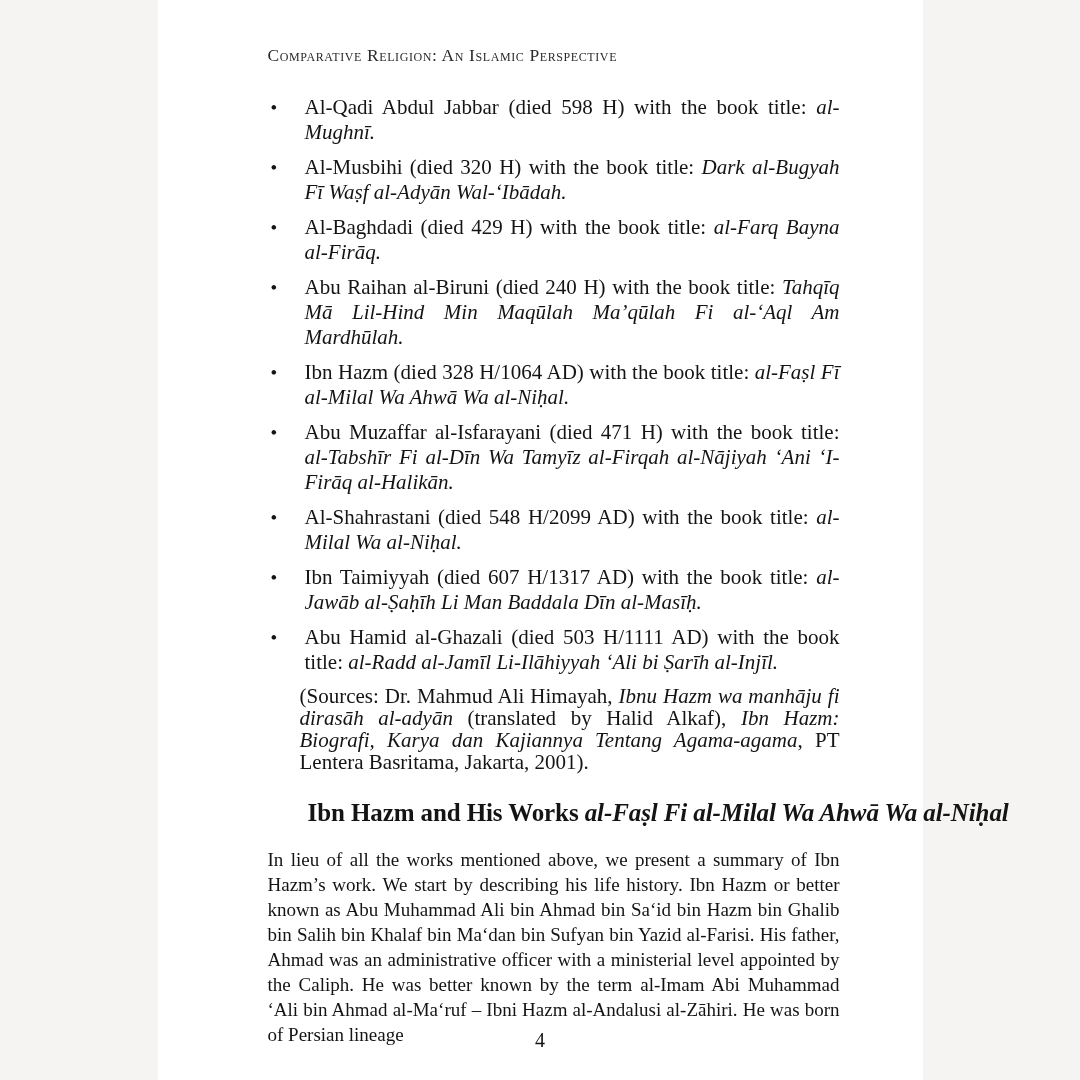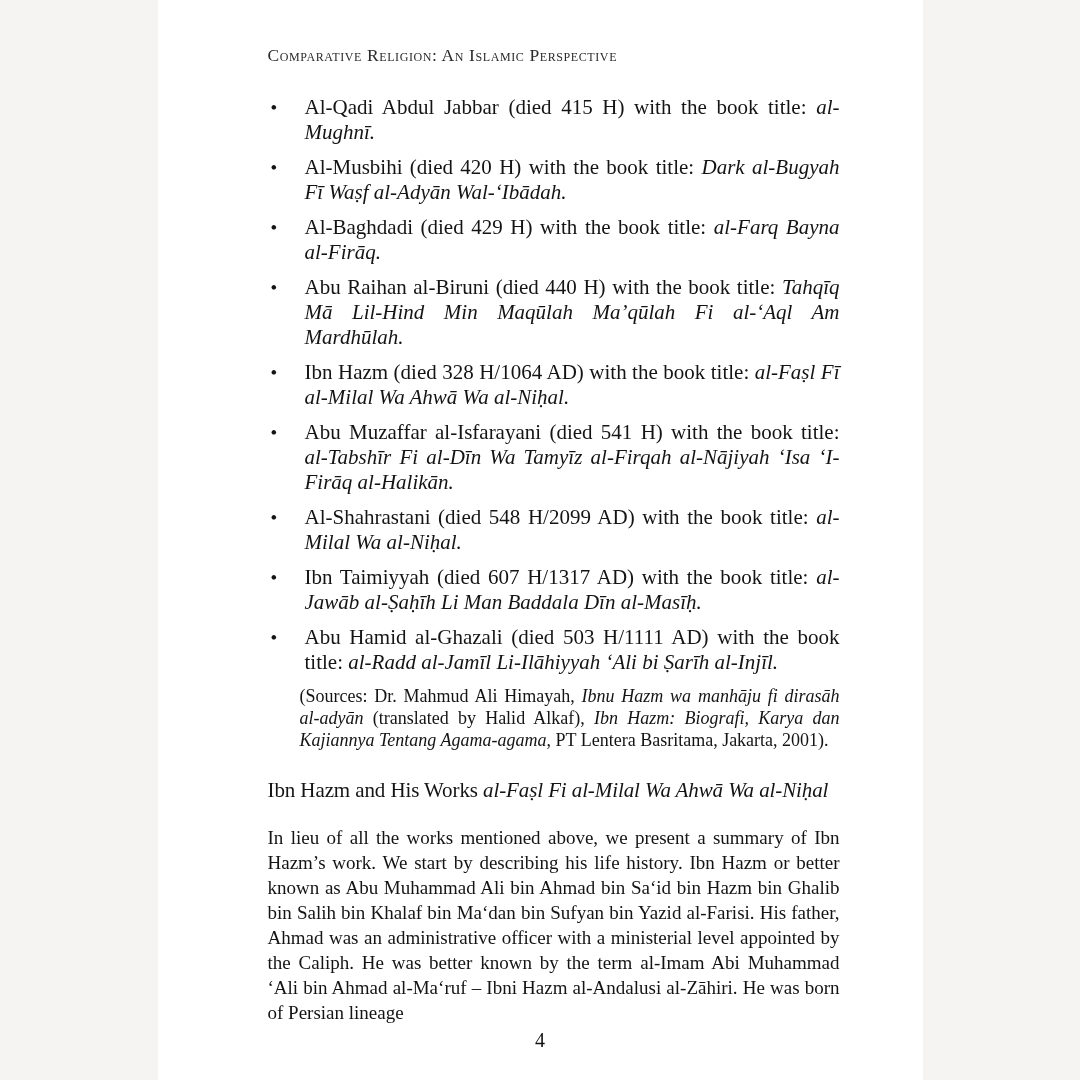--- a/index.html
+++ b/index.html
@@ -44,32 +44,33 @@
   }
   .bullet-marker {
     position: absolute;
     left: 3px;
     top: 0;
     font-size: 19px;
   }
   .book-title { font-style: italic; }
   .sources {
     margin: 2px 0 0 32px;
-    font-size: 18px;
+    font-size: 21px;
     line-height: 22px;
     text-align: justify;
   }
   .sources .it { font-style: italic; }
   .section-heading {
     margin-top: 26px;
-    font-size: 21px;
+    font-size: 25px;
     line-height: 27px;
-    font-weight: normal;
+    font-weight: bold;
     white-space: nowrap;
     letter-spacing: -0.1px;
+    margin-left: 40px;
   }
   .section-heading .it { font-style: italic; }
   .body-paragraph {
     margin-top: 21px;
     font-size: 19px;
     line-height: 25px;
     text-align: justify;
   }
   .page-number {
     position: absolute;
@@ -84,36 +85,36 @@
 </head>
 <body>
 
 <div class="canvas">
   <div class="page">
 
     <div class="running-header">Comparative Religion: An Islamic Perspective</div>
 
     <ul class="scholar-list">
       <li class="scholar-item">
-        <span class="bullet-marker">•</span><span>Al-Qadi Abdul Jabbar (died 415 H) with the book title: </span><span class="book-title">al-Mughnī.</span>
+        <span class="bullet-marker">•</span><span>Al-Qadi Abdul Jabbar (died 598 H) with the book title: </span><span class="book-title">al-Mughnī.</span>
       </li>
       <li class="scholar-item">
-        <span class="bullet-marker">•</span><span>Al-Musbihi (died 420 H) with the book title: </span><span class="book-title">Dark al-Bugyah Fī Waṣf al-Adyān Wal-ʻIbādah.</span>
+        <span class="bullet-marker">•</span><span>Al-Musbihi (died 320 H) with the book title: </span><span class="book-title">Dark al-Bugyah Fī Waṣf al-Adyān Wal-ʻIbādah.</span>
       </li>
       <li class="scholar-item">
         <span class="bullet-marker">•</span><span>Al-Baghdadi (died 429 H) with the book title: </span><span class="book-title">al-Farq Bayna al-Firāq.</span>
       </li>
       <li class="scholar-item">
-        <span class="bullet-marker">•</span><span>Abu Raihan al-Biruni (died 440 H) with the book title: </span><span class="book-title">Tahqīq Mā Lil-Hind Min Maqūlah Ma’qūlah Fi al-ʻAql Am Mardhūlah.</span>
+        <span class="bullet-marker">•</span><span>Abu Raihan al-Biruni (died 240 H) with the book title: </span><span class="book-title">Tahqīq Mā Lil-Hind Min Maqūlah Ma’qūlah Fi al-ʻAql Am Mardhūlah.</span>
       </li>
       <li class="scholar-item">
         <span class="bullet-marker">•</span><span>Ibn Hazm (died 328 H/1064 AD) with the book title: </span><span class="book-title">al-Faṣl Fī al-Milal Wa Ahwā Wa al-Niḥal.</span>
       </li>
       <li class="scholar-item">
-        <span class="bullet-marker">•</span><span>Abu Muzaffar al-Isfarayani (died 541 H) with the book title: </span><span class="book-title">al-Tabshīr Fi al-Dīn Wa Tamyīz al-Firqah al-Nājiyah ʻIsa ʻI-Firāq al-Halikān.</span>
+        <span class="bullet-marker">•</span><span>Abu Muzaffar al-Isfarayani (died 471 H) with the book title: </span><span class="book-title">al-Tabshīr Fi al-Dīn Wa Tamyīz al-Firqah al-Nājiyah ʻAni ʻI-Firāq al-Halikān.</span>
       </li>
       <li class="scholar-item">
         <span class="bullet-marker">•</span><span>Al-Shahrastani (died 548 H/2099 AD) with the book title: </span><span class="book-title">al-Milal Wa al-Niḥal.</span>
       </li>
       <li class="scholar-item">
         <span class="bullet-marker">•</span><span>Ibn Taimiyyah (died 607 H/1317 AD) with the book title: </span><span class="book-title">al-Jawāb al-Ṣaḥīh Li Man Baddala Dīn al-Masīḥ.</span>
       </li>
       <li class="scholar-item">
         <span class="bullet-marker">•</span><span>Abu Hamid al-Ghazali (died 503 H/1111 AD) with the book title: </span><span class="book-title">al-Radd al-Jamīl Li-Ilāhiyyah ʻAli bi Ṣarīh al-Injīl.</span>
       </li>

